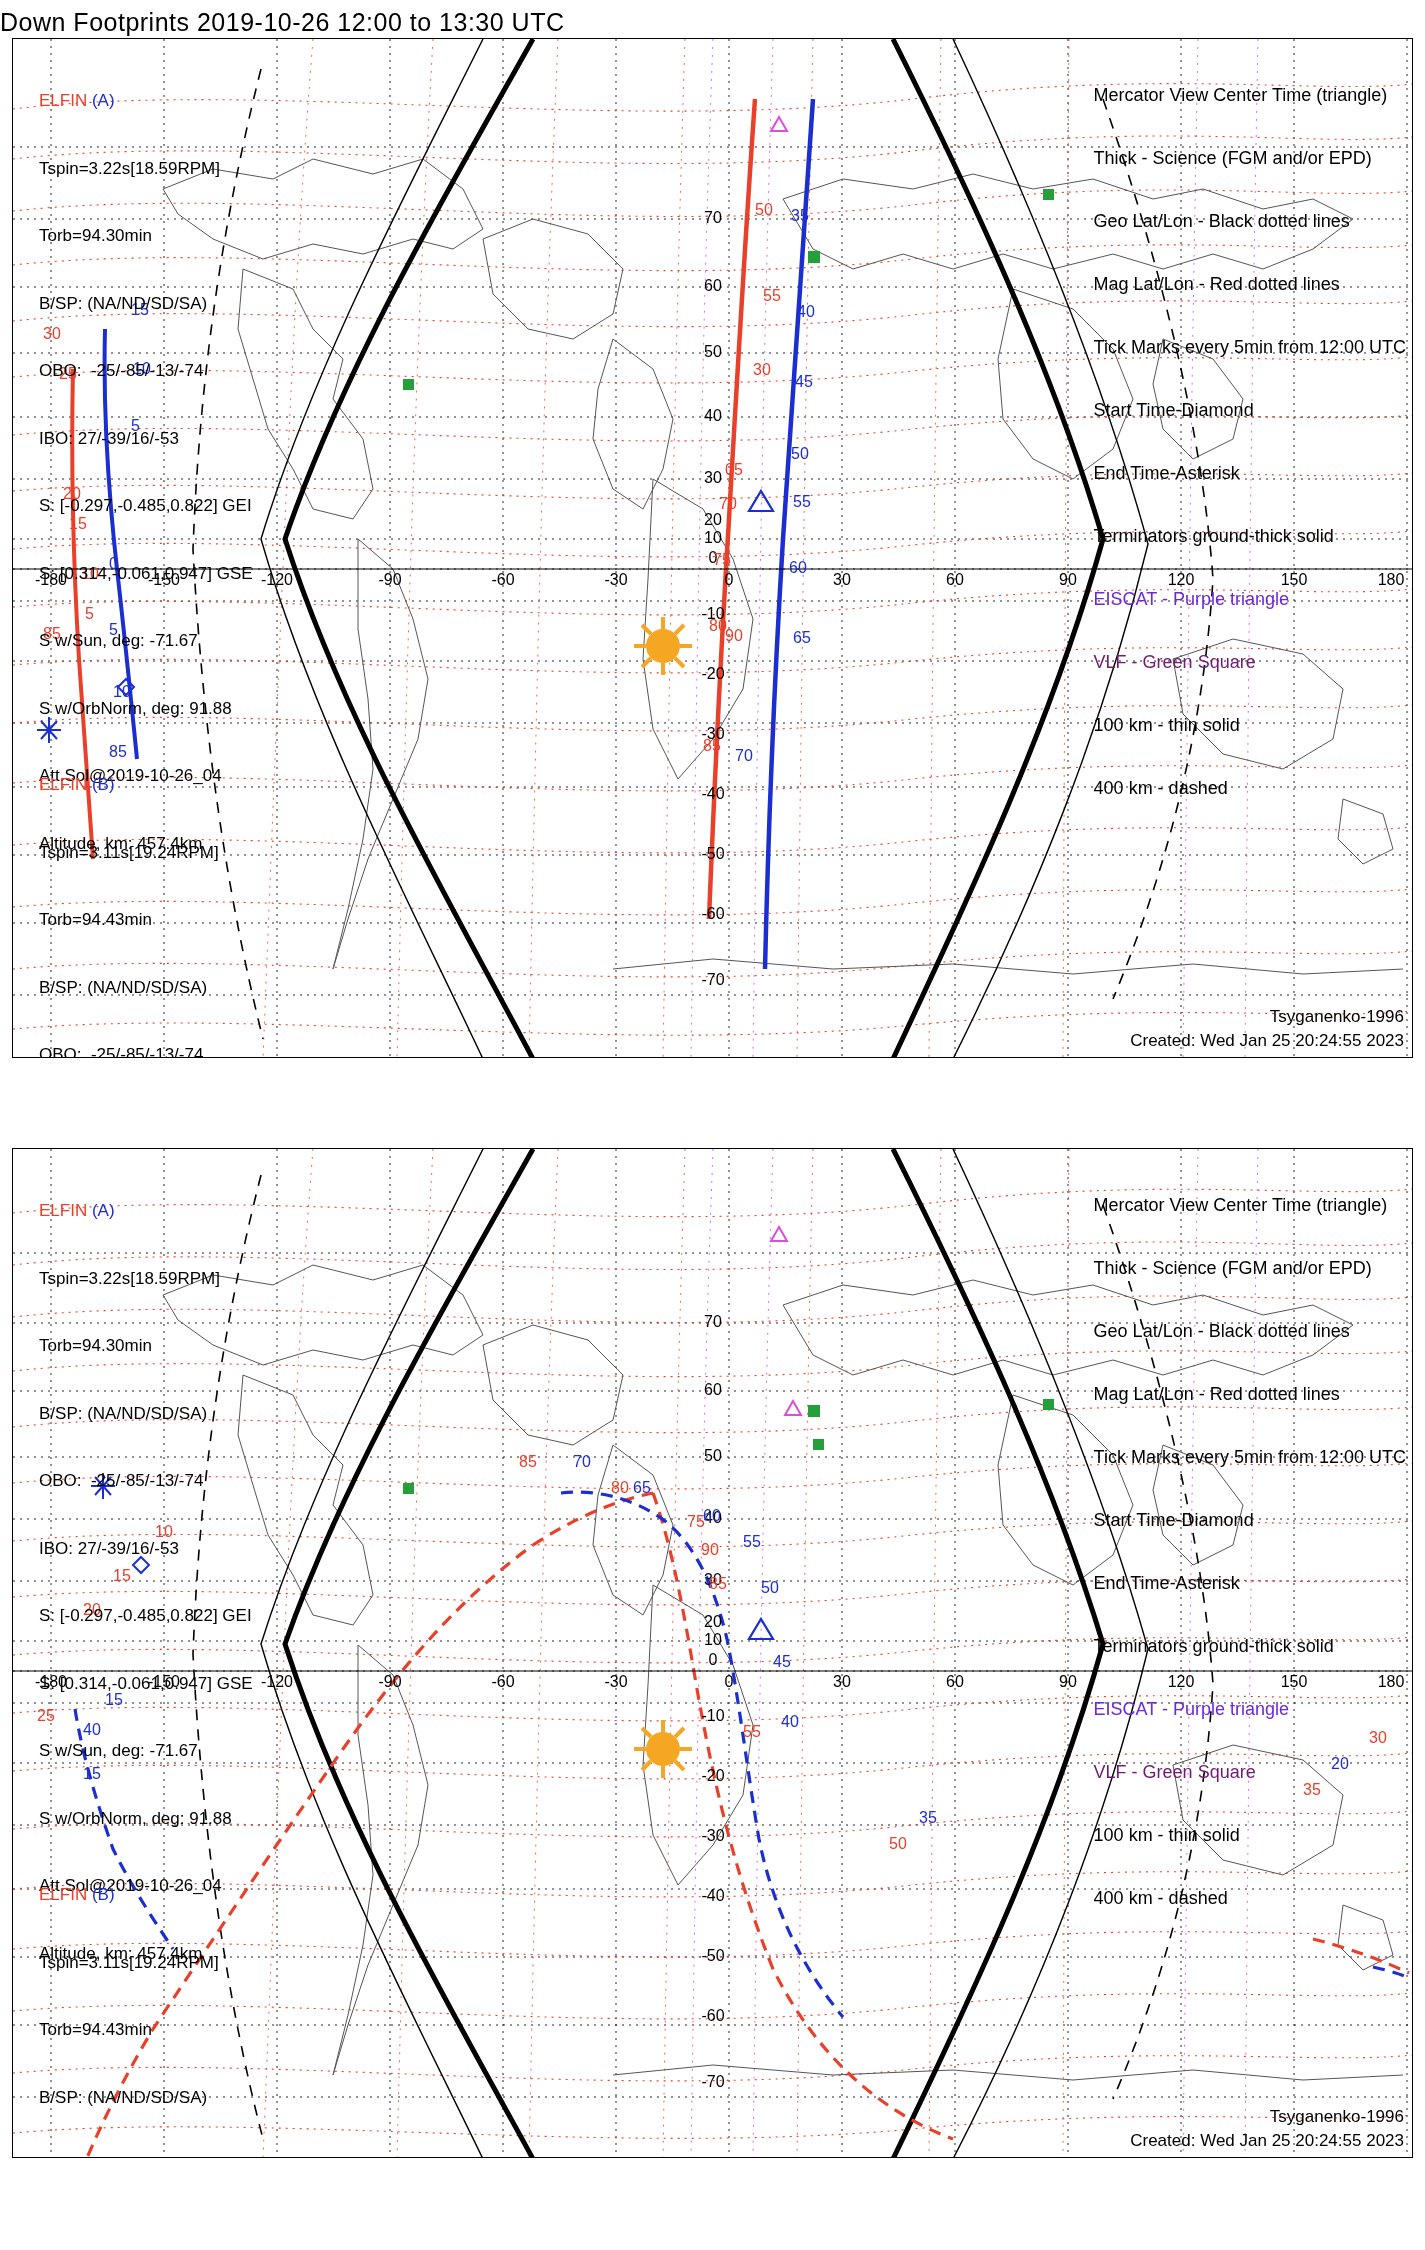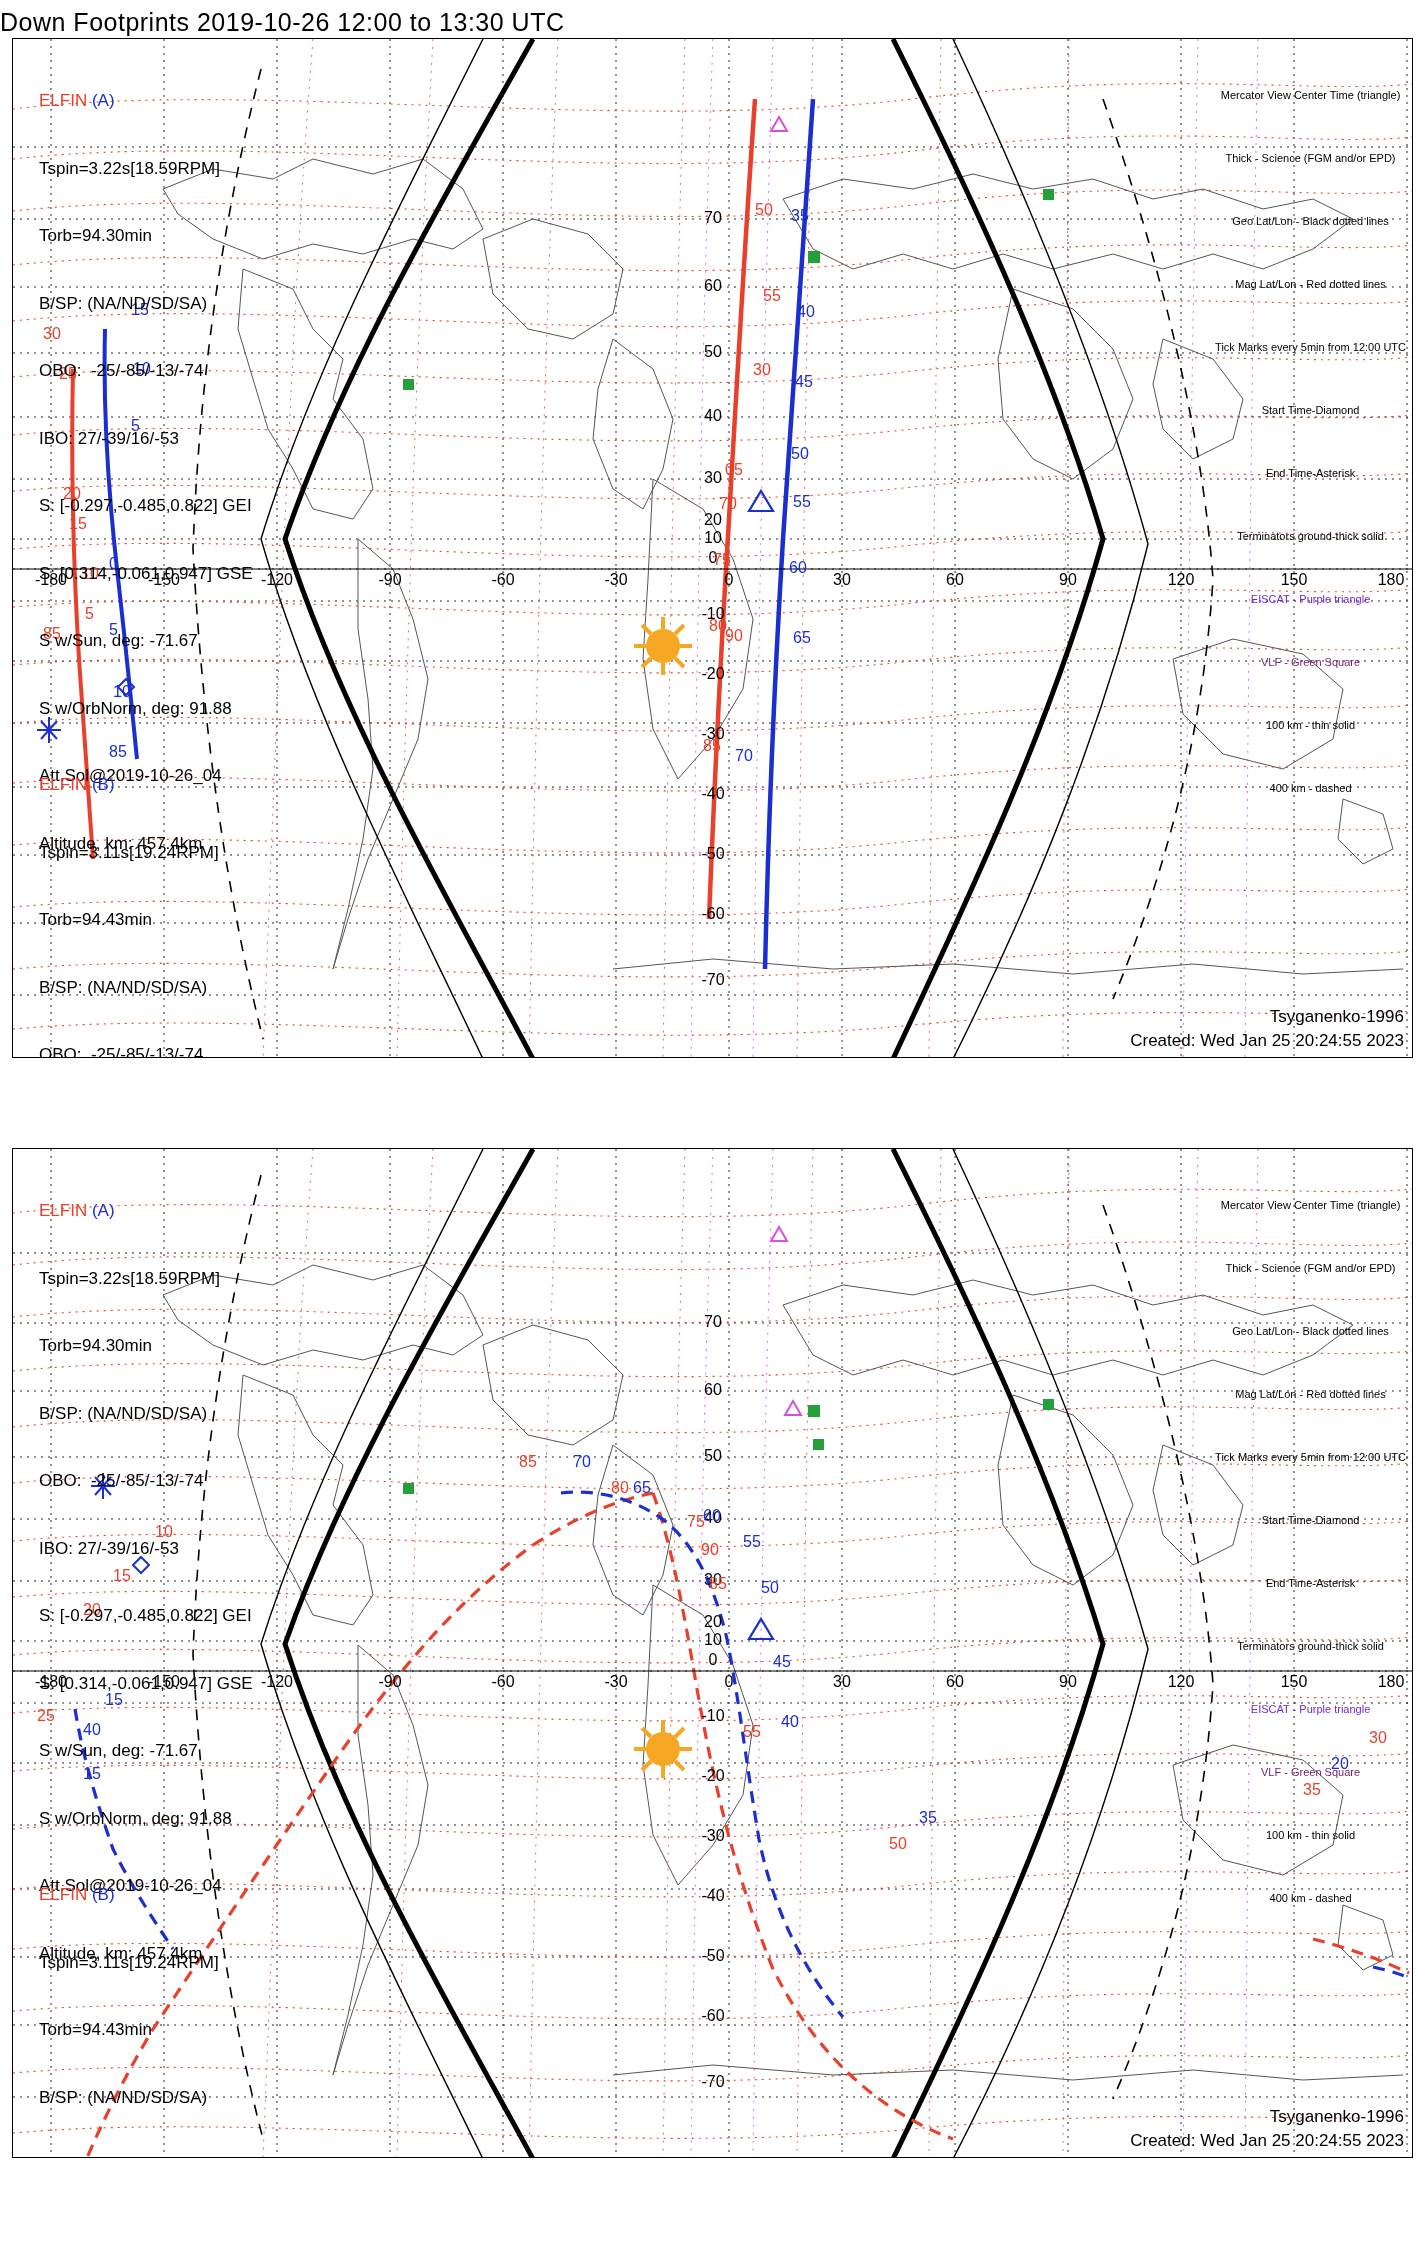--- a/index.html
+++ b/index.html
@@ -11,21 +11,21 @@
     font-family:"Liberation Sans",sans-serif;padding-top:8px;height:34px;
   }
   .mapbox{
     position:absolute;left:12px;right:12px;top:38px;height:1020px;
     border:1px solid #000;box-sizing:border-box;overflow:hidden;background:#fff;
   }
   .panel2 .mapbox{height:1010px;}
   .svgwrap{position:absolute;inset:0;}
   svg{display:block;}
   .txt{position:absolute;font-family:"Liberation Sans",sans-serif;white-space:pre;}
-  .hdr-right{right:6px;text-align:center;font-size:11px;line-height:21px;}
+  .hdr-right{right:6px;text-align:left;font-size:18px;line-height:21px;}
   .blk{color:#000;}
   .red{color:#000000;}
   .mag{color:#6d28d9;}
   .grn{color:#701a75;}
   .leftblock{left:26px;font-size:17px;line-height:22.5px;color:#000;}
   .leftblock .hd{color:#e8402a;}
   .leftblock .hd span{color:#1b2fd0;}
   .leftblock .hdB{color:#e8402a;}
   .leftblock .hdB span{color:#1b2fd0;}
   .credits{position:absolute;right:8px;font-size:17px;text-align:center;line-height:21px;}

